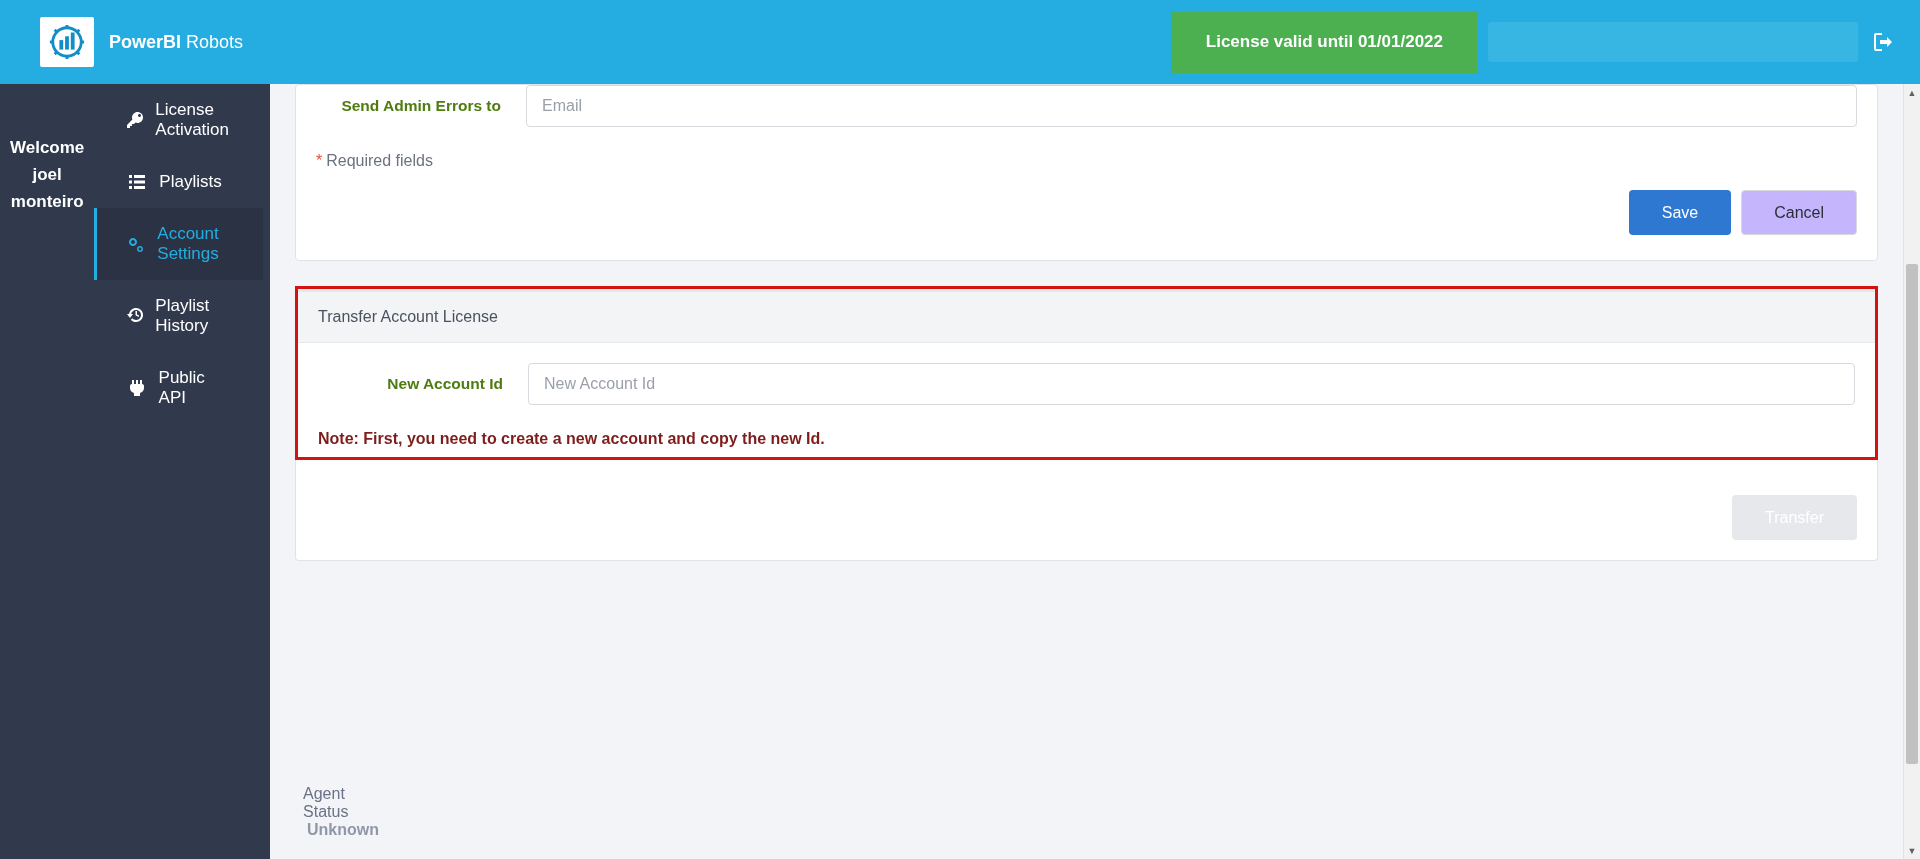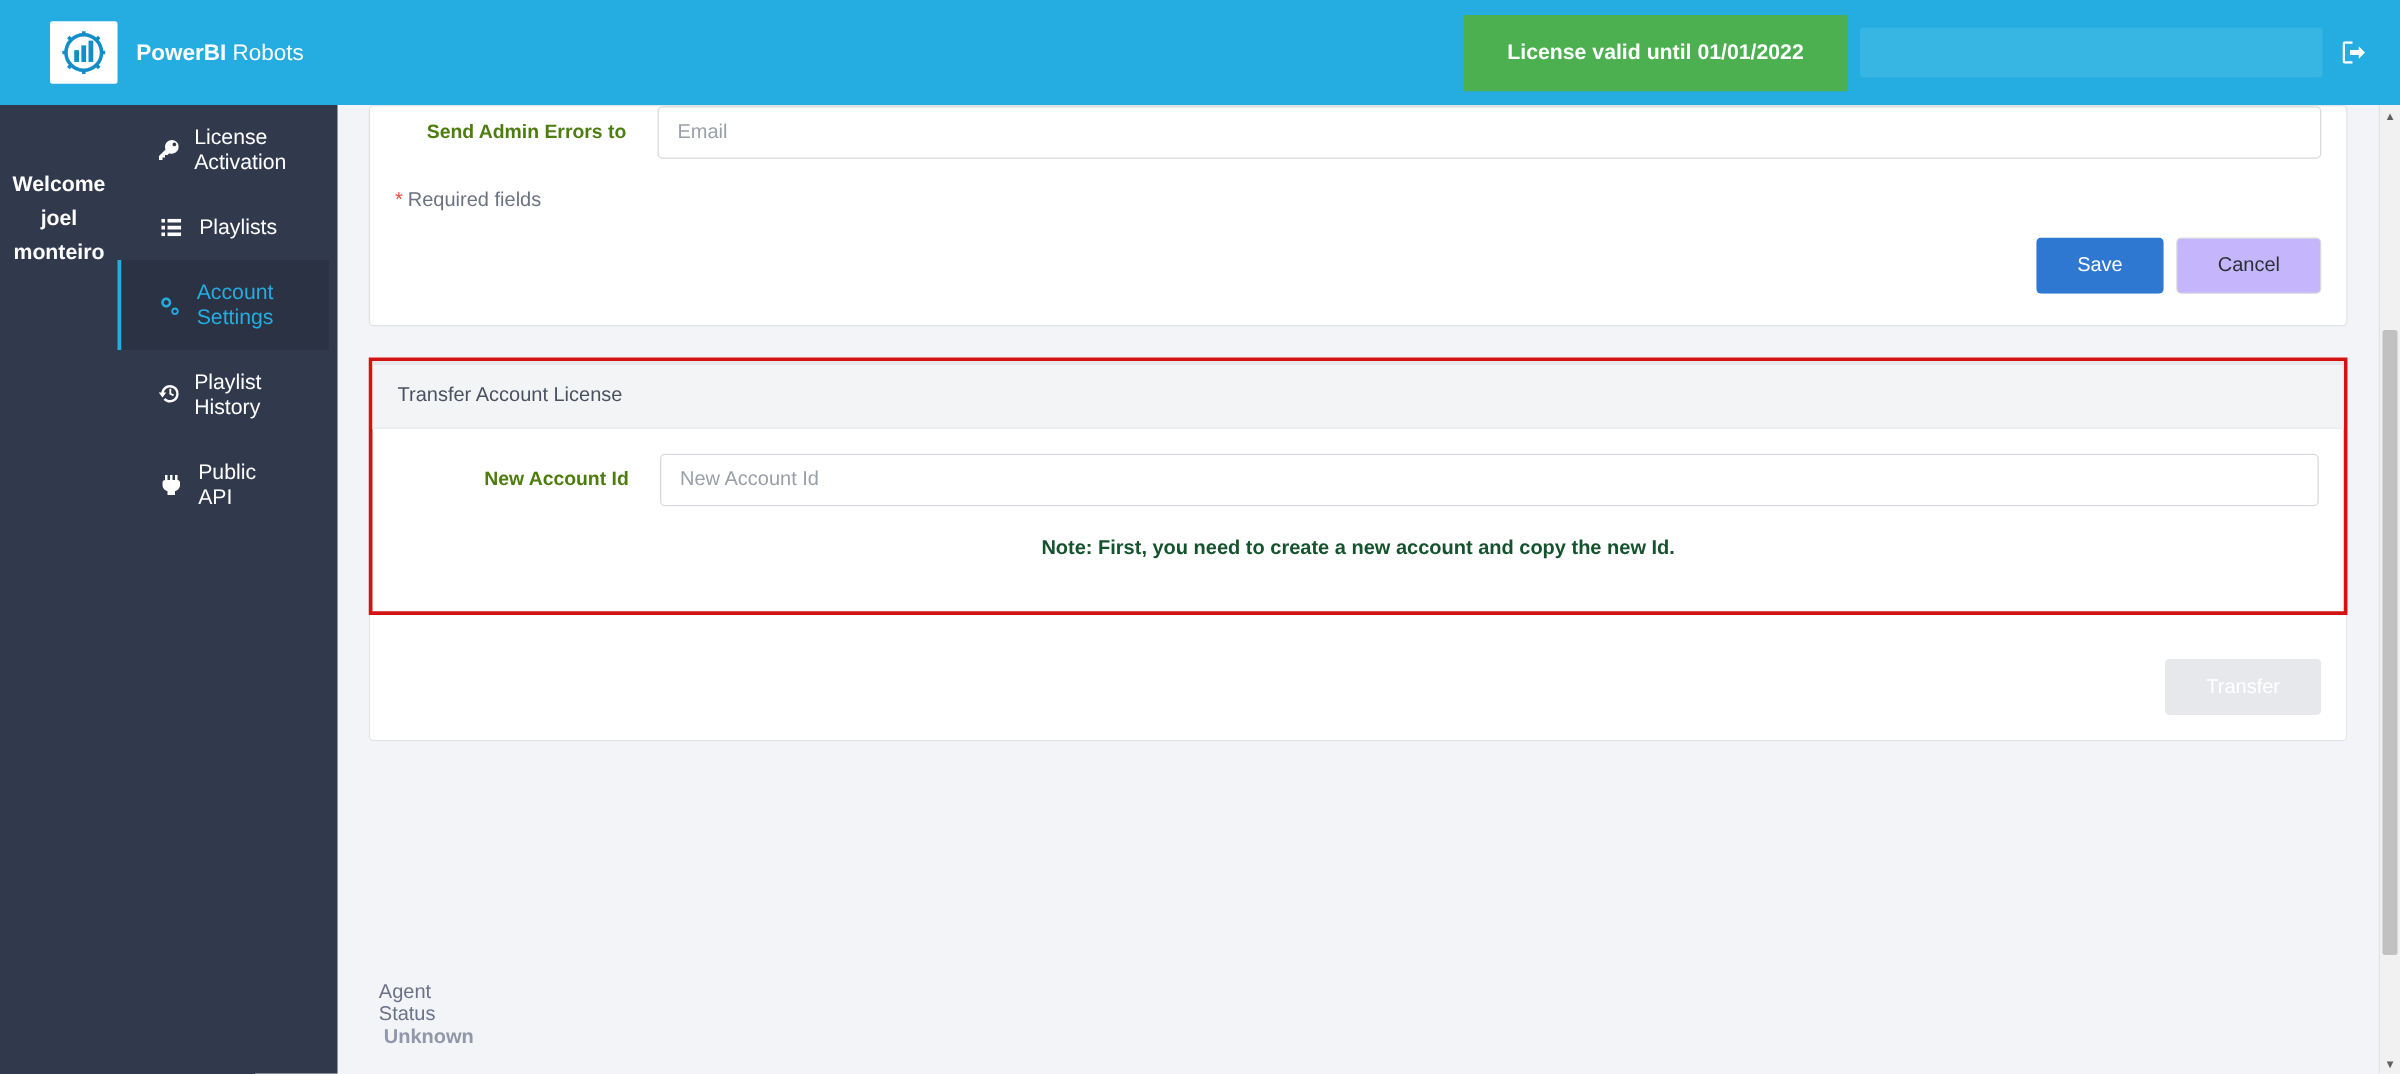--- a/index.html
+++ b/index.html
@@ -226,25 +226,25 @@
   color: #fff;
   font-size: 15px;
   margin-right: 12px;
   cursor: pointer;
 }
 .checkbox-desc {
   color: #5a6270;
   font-size: 16px;
 }
 .note {
-  text-align: center;
-  color: #14532d;
+  text-align: left;
+  color: #7f1d1d;
   font-weight: 700;
   font-size: 16px;
-  margin: 5px 0 36px;
+  margin: 5px 0 4px;
 }
 .highlight-panel {
   border: 3px solid #d31212;
   border-radius: 0;
   margin-bottom: 0;
 }
 .highlight-panel .panel-header {
   border-radius: 0;
 }
 .transfer-footer-panel {

